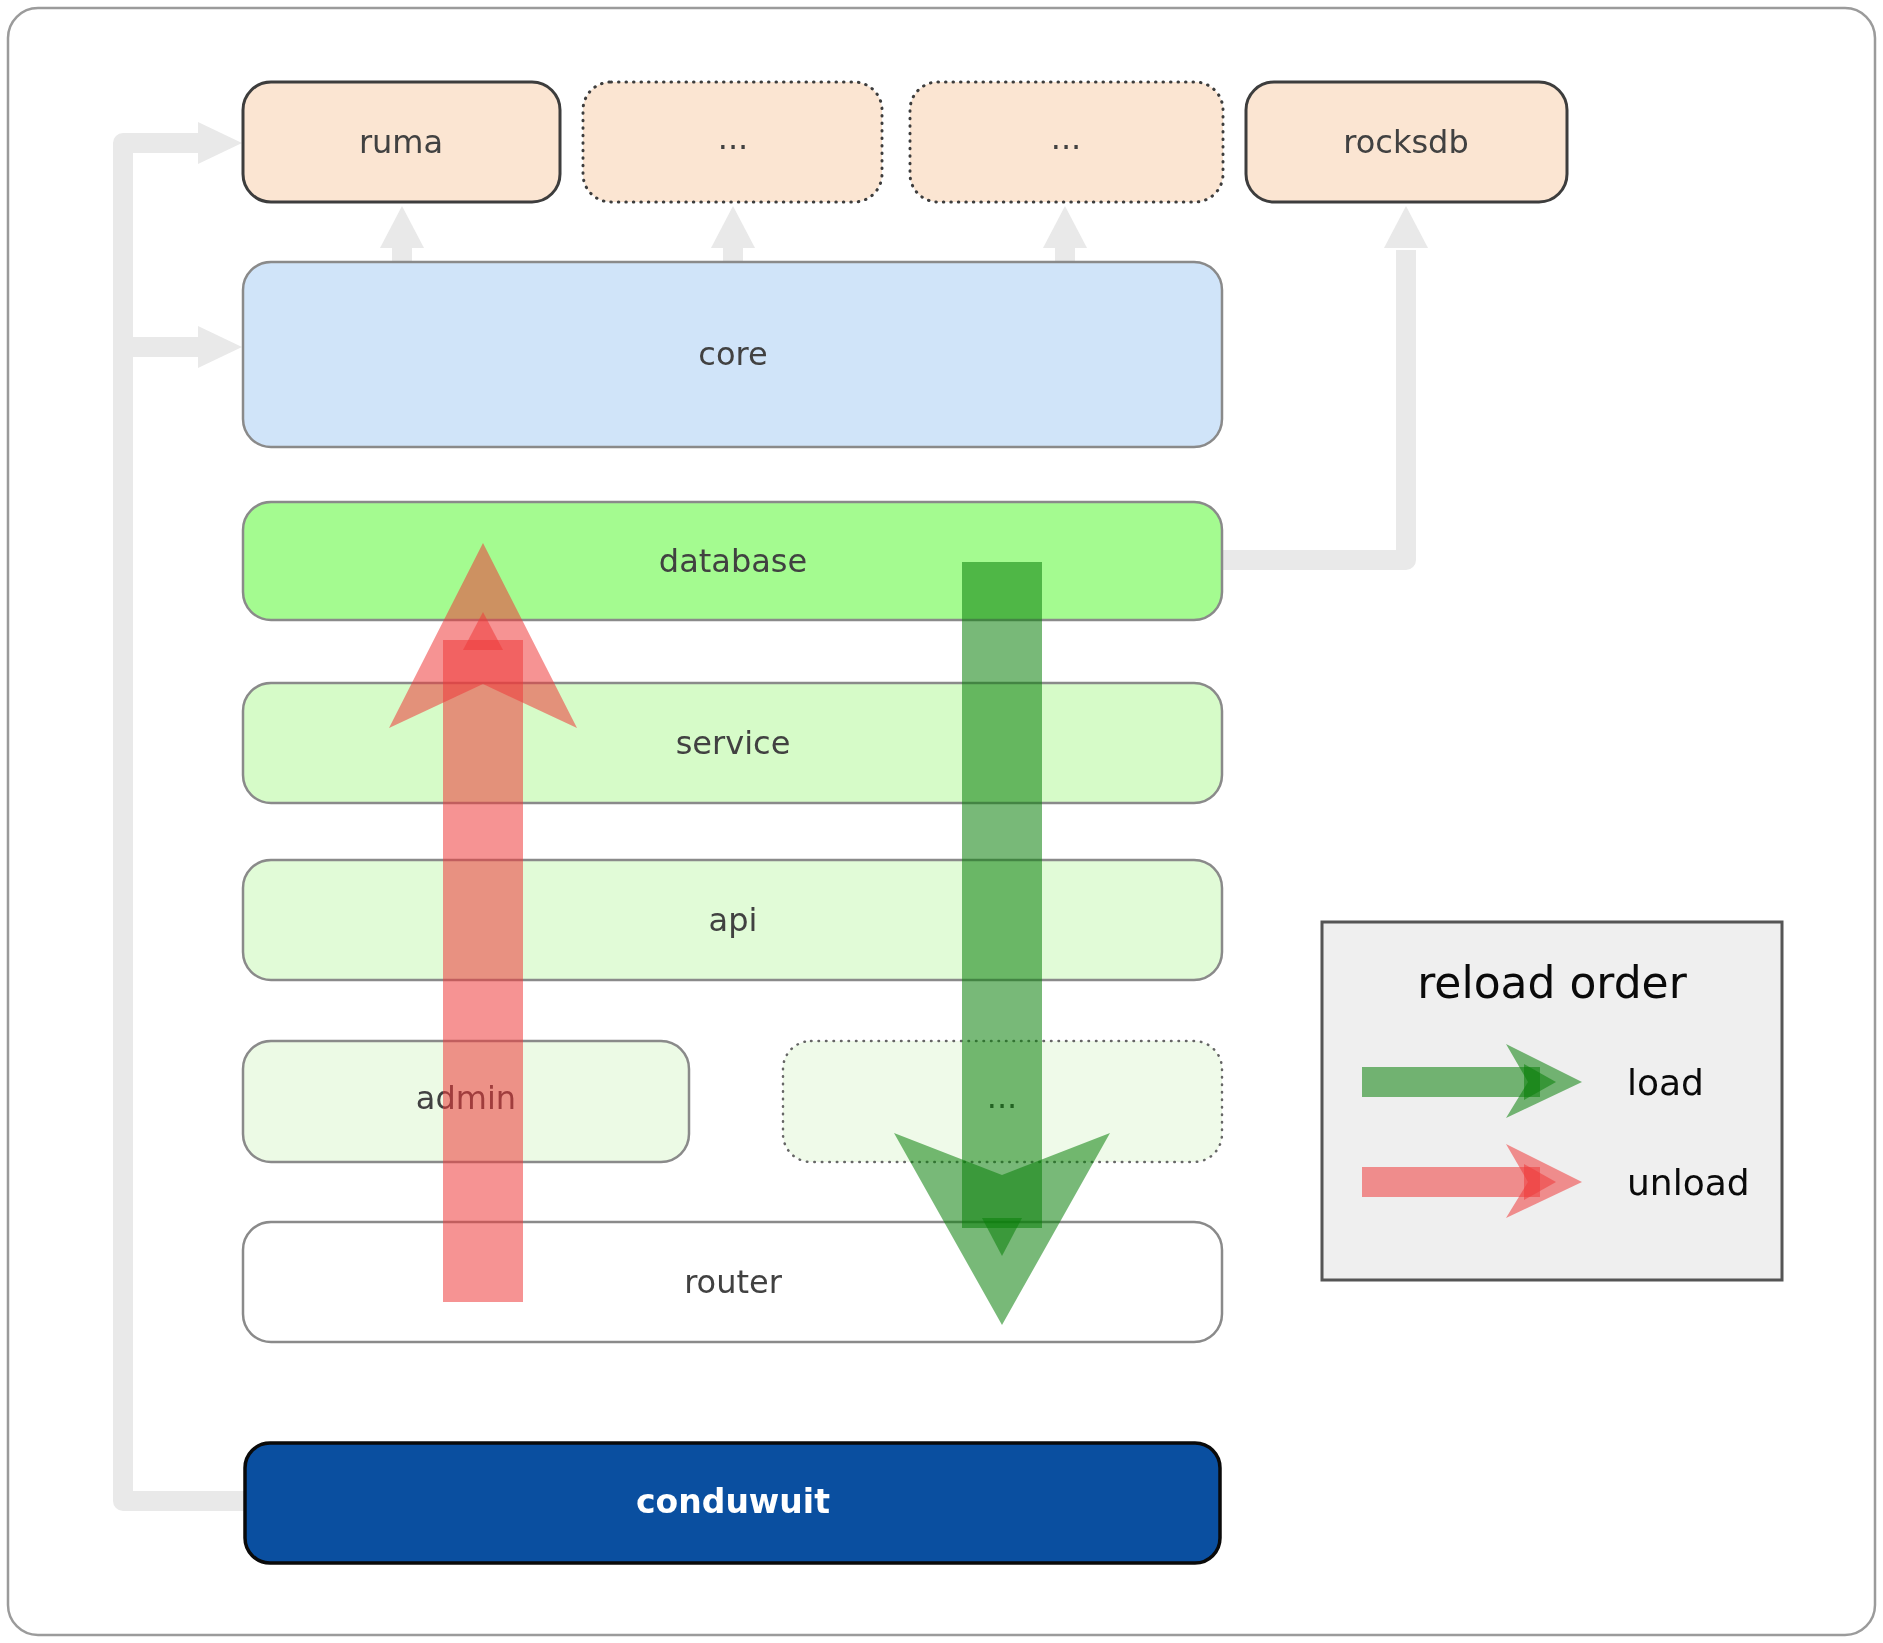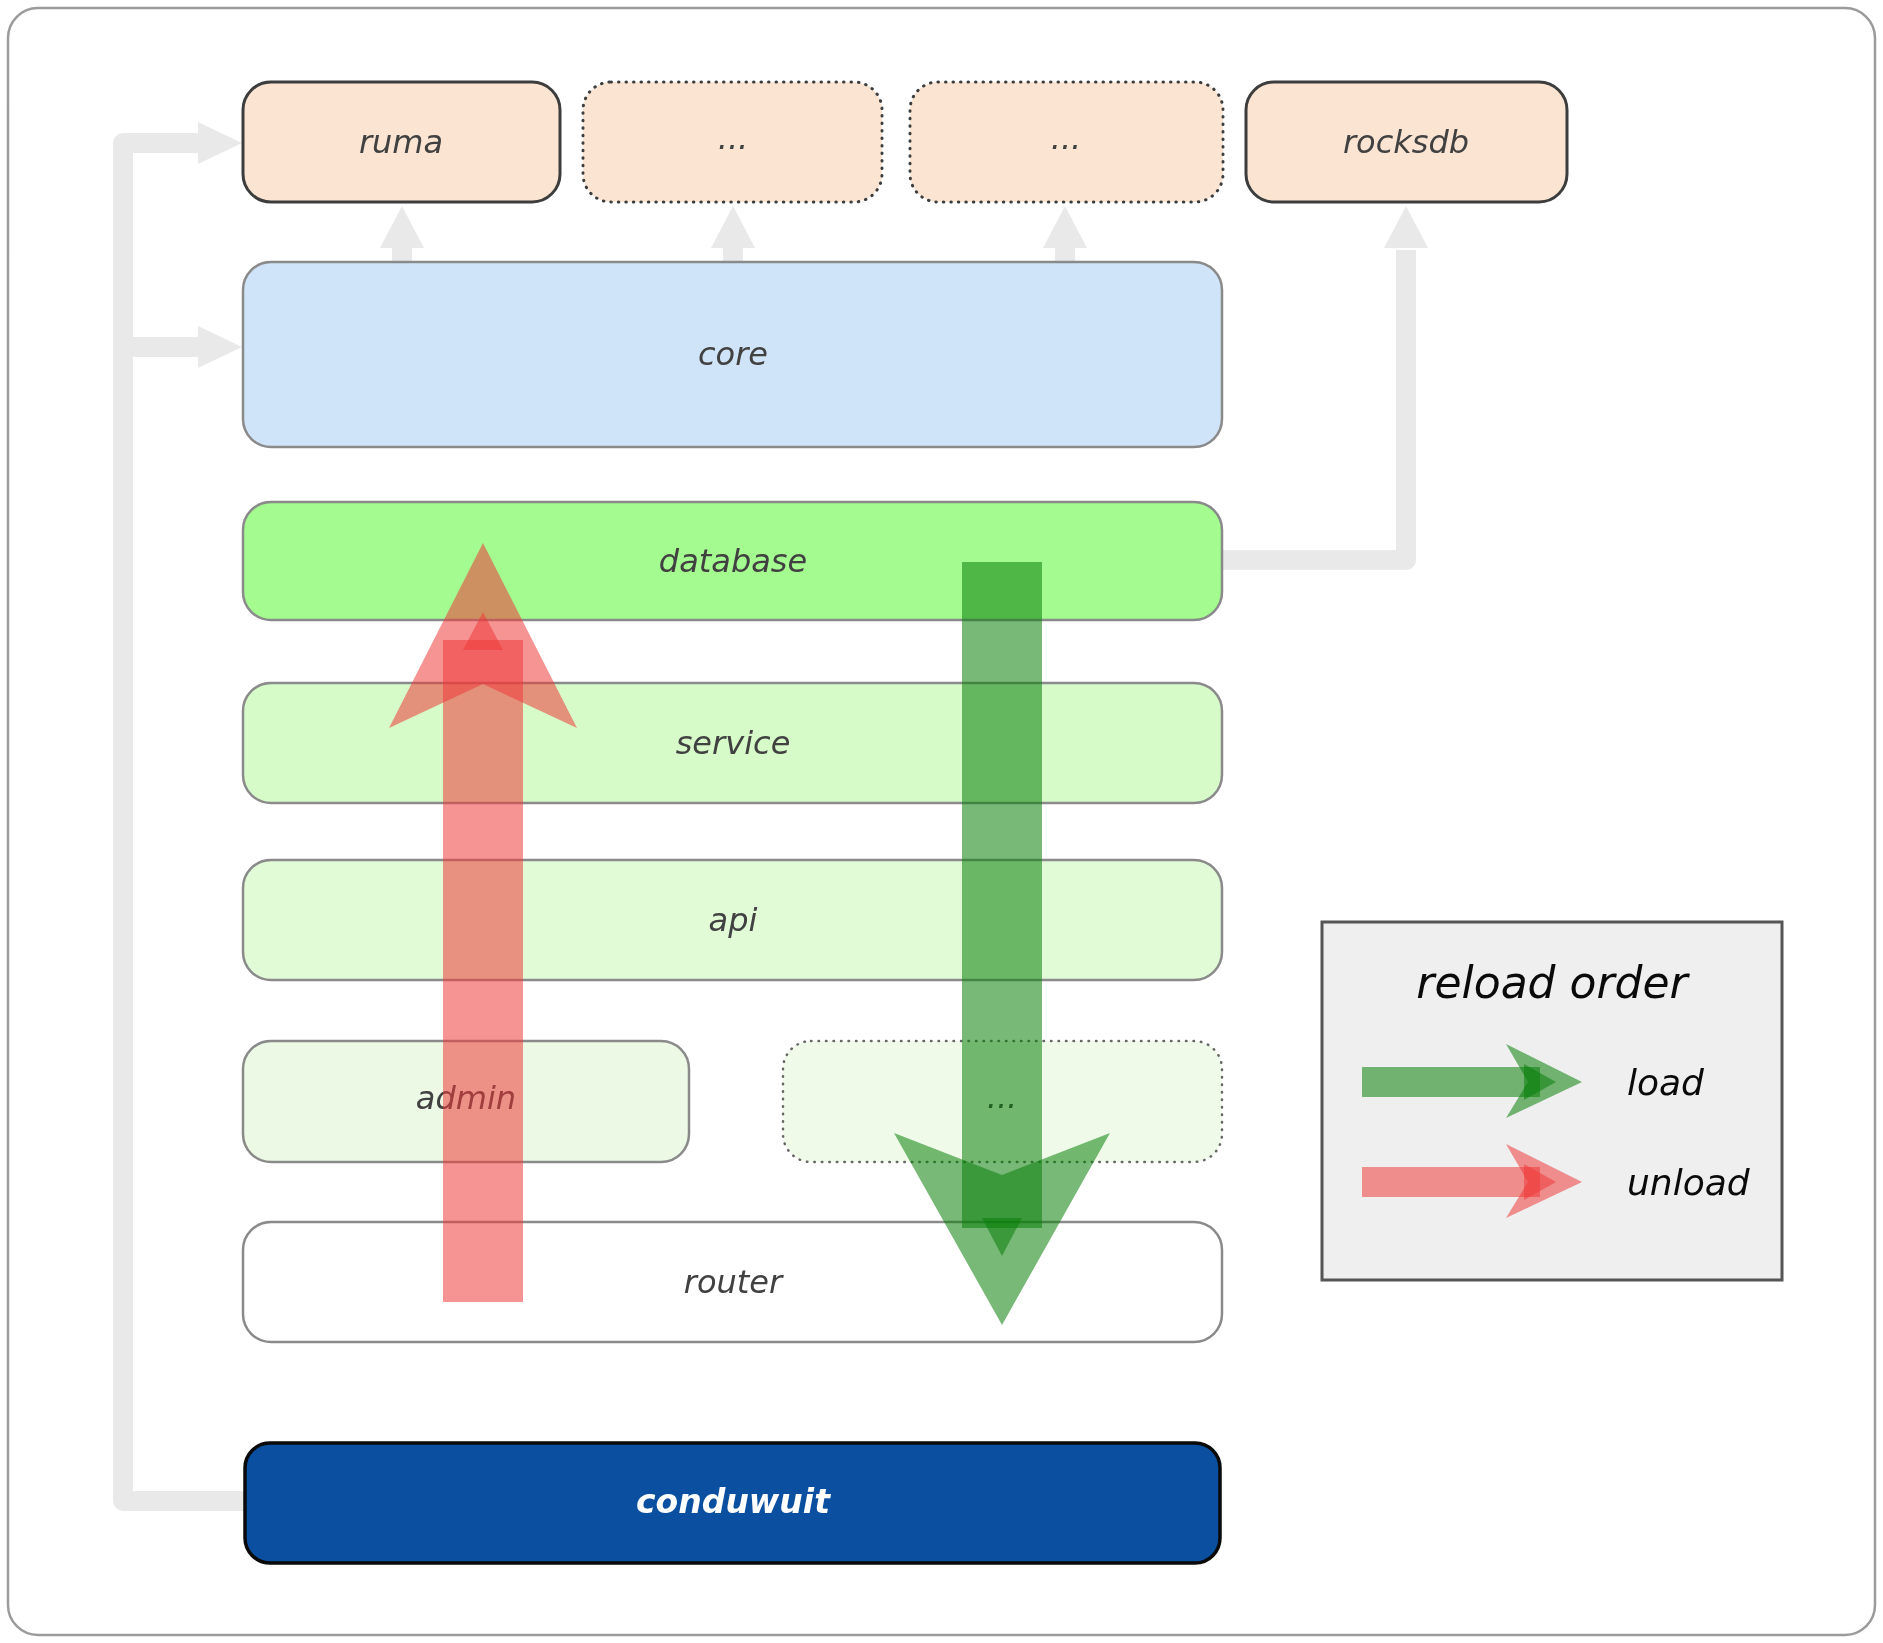--- a/index.html
+++ b/index.html
@@ -1,16 +1,16 @@
 <!DOCTYPE html>
 <html><head>
 <meta charset="utf-8">
 <style>
   html,body{margin:0;padding:0;background:#ffffff;}
-  .stage{position:relative;width:1883px;height:1643px;background:#ffffff;overflow:hidden;font-style:italic;}
+  .stage{position:relative;width:1883px;height:1643px;background:#ffffff;overflow:hidden;}
   svg{position:absolute;left:0;top:0;}
   text{font-family:"DejaVu Sans","Liberation Sans",sans-serif;}
   .node-label{font-size:32px;fill:#414141;}
   .node-label-bold{font-size:33px;font-weight:bold;fill:#ffffff;}
   .legend-title{font-size:44px;fill:#0a0a0a;}
   .legend-label{font-size:36px;fill:#0a0a0a;}
 </style>
 </head>
 <body>
 

